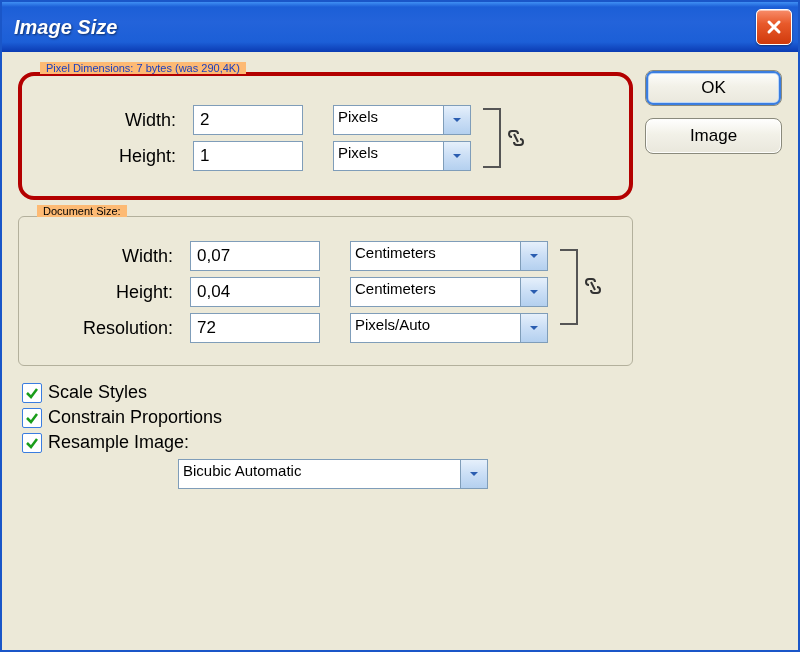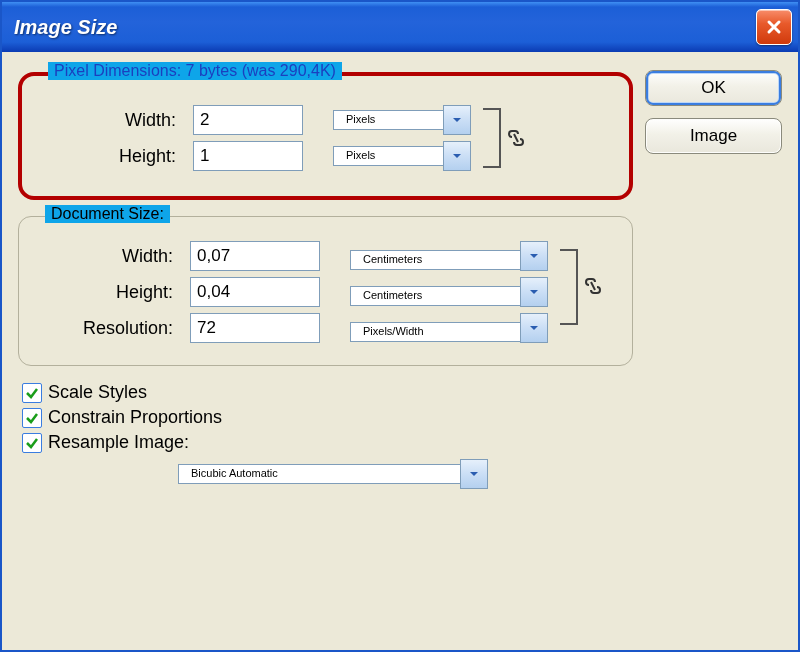--- a/index.html
+++ b/index.html
@@ -84,32 +84,32 @@
     justify-content:center;
   }
   .btn.default {
     box-shadow: inset 0 0 0 2px #3a7de0, inset 0 0 0 3px #bcd6f7;
   }
 
   
   .group {
     position: relative;
     border: 1px solid #b3b09c;
-    border-radius: 13px;
+    border-radius: 6px;
     padding: 18px 14px 16px 14px;
     margin-bottom: 16px;
     background: #ece9d8;
   }
   .group .legend {
     position: absolute;
     top: -12px;
-    left: 26px;
-    background: #0ea5e9;
+    left: 18px;
+    background: #fdba74;
     padding: 0 6px;
-    font-size: 16px;
+    font-size: 11px;
   }
   .group.highlight {
     border: 4px solid #b30000;
     border-radius: 16px;
     padding: 22px 14px 18px 14px;
     margin-top: 6px;
   }
   .group.highlight .legend {
     color: #1b3fbf;
     top: -14px;
@@ -136,42 +136,42 @@
     padding: 2px 6px;
     font-size: 17px;
   }
   .txt.wide { width: 130px; }
   .combo {
     position: relative;
     display: inline-flex;
     align-items: center;
   }
   .combo .cfield {
-    height: 20px;
+    height: 30px;
     box-sizing: border-box;
     border: 1px solid #7f9db9;
     background: #fff;
-    padding: 2px 12px;
-    font-size: 11px;
+    padding: 2px 4px;
+    font-size: 15px;
     border-right: none;
   }
   .combo .carrow {
     width: 28px;
     height: 30px;
     box-sizing: border-box;
     border: 1px solid #7f9db9;
     background: linear-gradient(to bottom, #e6f0fb 0%, #cde0f6 45%, #b4d0ef 100%);
     display: flex;
     align-items: center;
     justify-content: center;
     cursor: pointer;
   }
   .combo .carrow svg { display:block; }
   .combo.small .cfield { width: 110px; }
-  .combo.med   .cfield { width: 170px; margin-top: 7px; }
+  .combo.med   .cfield { width: 170px; }
   .combo.full  .cfield { width: 282px; }
 
   .gap8  { display:inline-block; width:16px; }
 
   
   .linkWrap {
     position: relative;
     display: inline-block;
     width: 62px;
     align-self: stretch;
@@ -308,21 +308,21 @@
                       <path d="M2 4 L6 8 L10 4 Z" fill="#2a5db0"></path>
                     </svg>
                 </span>
               </span>
             </div>
             <div class="row">
               <span class="lbl">Resolution:</span>
               <input class="txt wide" value="72" style="">
               <span class="gap8"></span>
               <span class="combo med">
-                <span class="cfield">Pixels/Width</span>
+                <span class="cfield">Pixels/Auto</span>
                 <span class="carrow">
                   <svg width="12" height="12" viewBox="0 0 12 12">
                       <path d="M2 4 L6 8 L10 4 Z" fill="#2a5db0"></path>
                     </svg>
                 </span>
               </span>
             </div>
           </div>
           <div class="linkWrap" style="height:92px; margin-top:4px;">
             <div class="bracket" style="top:10px; height:72px;"></div>

